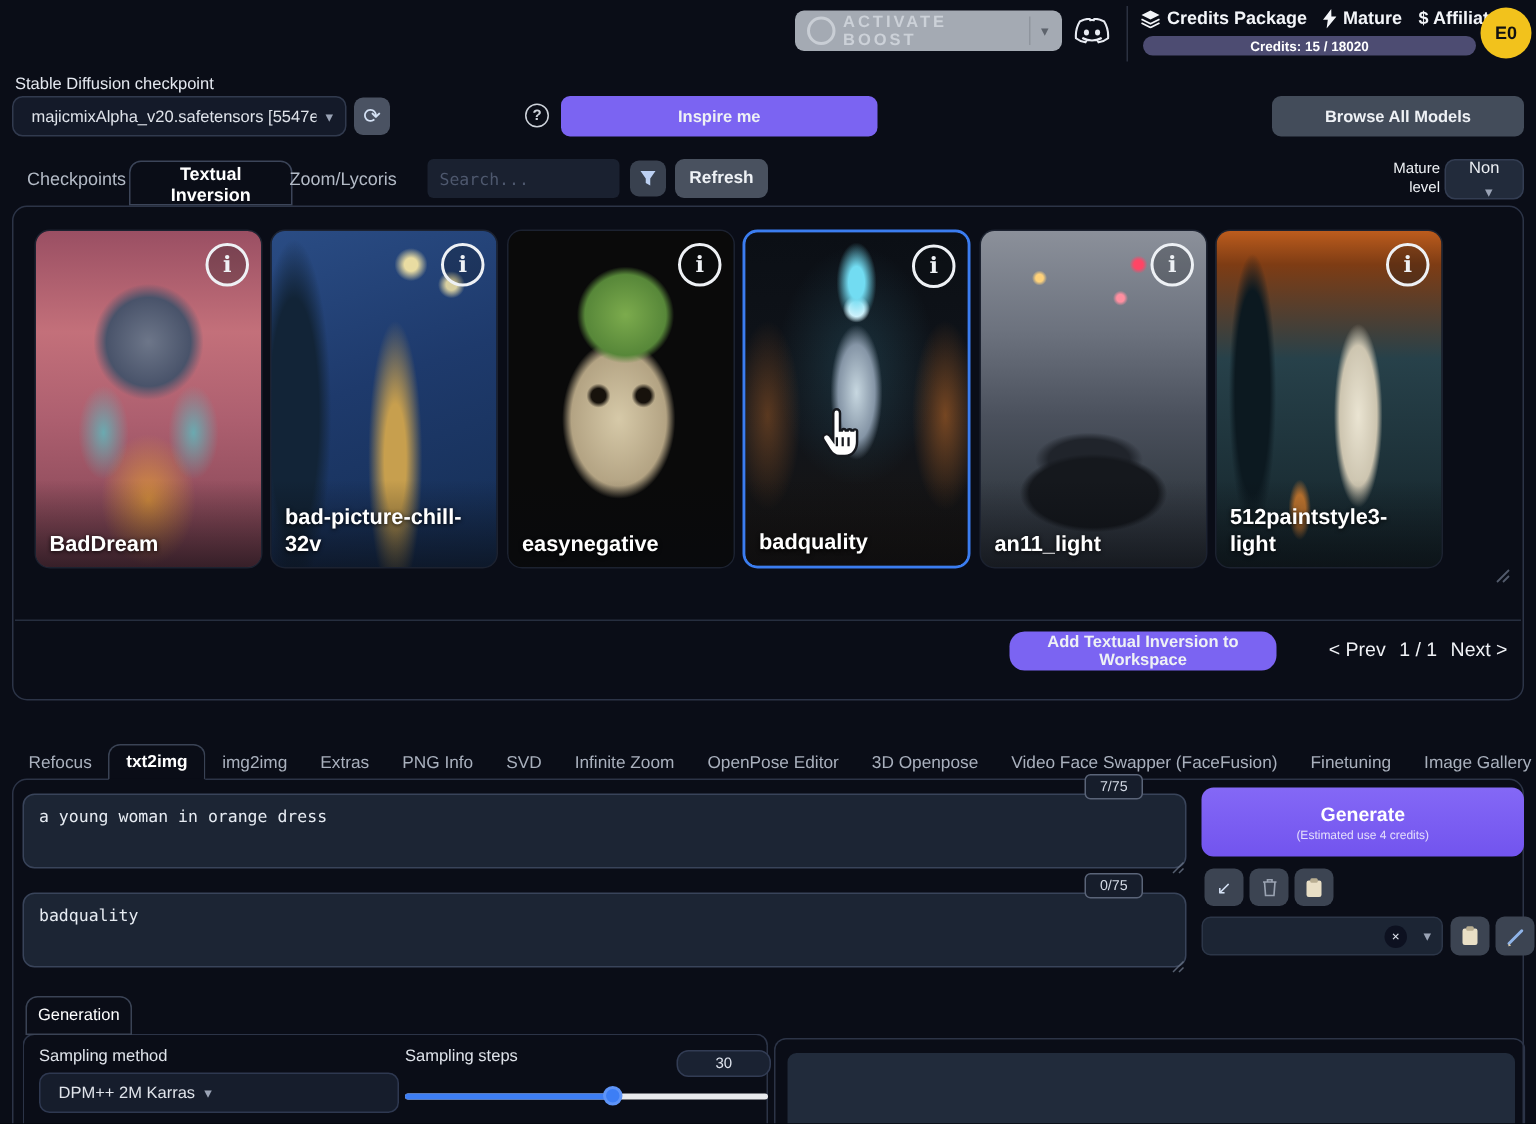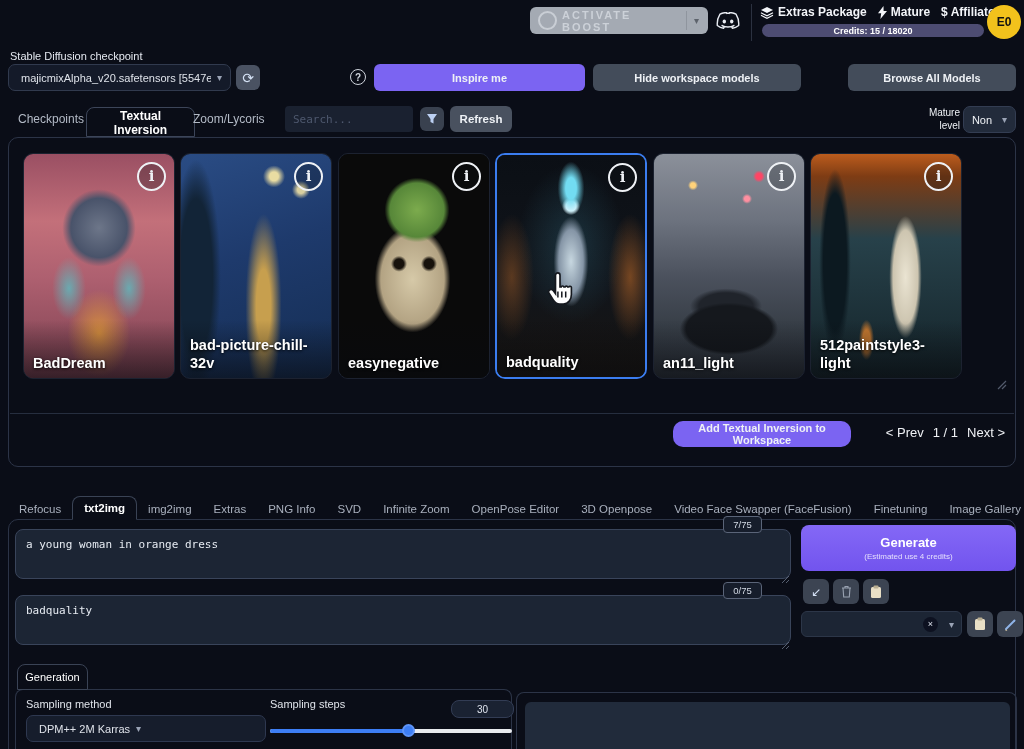--- a/index.html
+++ b/index.html
@@ -46,21 +46,21 @@
   .mb-tab{position:absolute;top:112px;font-size:12px;color:#b3bac6;background:none;border:none;padding:0;}
   .mb-tab-active{position:absolute;left:86px;top:107px;height:30px;width:109px;border:1px solid #3c4559;
     border-radius:8px 8px 0 0;background:#0a0d17;color:#fff;font-weight:700;font-size:12px;}
   .search{position:absolute;left:285px;top:106px;width:128px;height:26px;background:#1a2130;border:none;border-radius:4px;
     color:#dfe6f2;font-family:"DejaVu Sans Mono",monospace;font-size:11px;padding:0 8px;box-sizing:border-box;}
   .search::placeholder{color:#4e586e;}
   .filter-btn{position:absolute;left:420px;top:107px;width:24px;height:24px;background:#39414f;}
   .refresh2{position:absolute;left:450px;top:106px;width:62px;height:26px;background:#49515f;font-size:11.5px;}
   .mature-label{position:absolute;left:920px;top:107px;width:40px;font-size:10px;color:#eef1f5;text-align:right;line-height:1.25;}
   .mature-btn{position:absolute;left:963px;top:106px;width:53px;height:27px;background:#222b3b;border:1px solid #333d52;
-    border-radius:7px;color:#eef1f5;font-size:11px;display:flex;align-items:center;justify-content:center;gap:4px;}
+    border-radius:7px;color:#eef1f5;font-size:11px;display:flex;align-items:center;justify-content:center;gap:4px;flex-direction:column;}
 
   
   .panel{position:absolute;left:8px;top:137px;width:1008px;height:330px;border:1px solid #2c3447;border-radius:10px;box-sizing:border-box;}
   .card{position:absolute;top:15px;width:152px;height:226px;border-radius:10px;overflow:hidden;background:#10141e;
     box-sizing:border-box;border:1px solid #1c2230;}
   .c1{left:14px}.c2{left:171px}.c3{left:329px}.c4{left:486px}.c5{left:644px}.c6{left:801px}
   .card.sel{border:2px solid #3b7df0;}
   .art{position:absolute;inset:0;}
   .fade{position:absolute;left:0;right:0;bottom:0;height:58px;background:linear-gradient(rgba(8,10,14,0),rgba(8,10,14,.6));}
   .info{position:absolute;top:8px;right:8px;width:29px;height:29px;border-radius:50%;border:2.5px solid #eef1f5;
@@ -181,21 +181,21 @@
   </span>
 
   <div class="vdiv"></div>
 
   <div class="acct-links">
     <span class="acct-item">
       <svg width="14" height="13" viewBox="0 0 14 13">
         <path d="M1 4 7 1l6 3-6 3-6-3Z" fill="#f3f5f9"></path>
         <path d="M1 6.8 7 9.8l6-3M1 9.3 7 12.3l6-3" fill="none" stroke="#f3f5f9" stroke-width="1.2"></path>
       </svg>
-      <span>Extras Package</span>
+      <span>Credits Package</span>
     </span>
     <span class="acct-item">
       <svg width="9" height="13" viewBox="0 0 9 13">
         <path d="M5.5 0 0 7.2h3.2L2.4 13 9 5h-3.4L5.5 0Z" fill="#f3f5f9"></path>
       </svg>
       <span>Mature</span>
     </span>
     <span class="acct-item">
       <span>$ Affiliate</span>
     </span>
@@ -214,21 +214,20 @@
     <span class="val">majicmixAlpha_v20.safetensors [5547e5a653]</span>
     <span class="caret">▾</span>
   </div>
   <button class="sq-btn ckpt-refresh">
     <span style="font-family:'DejaVu Sans',sans-serif;">⟳</span>
   </button>
   <button class="help">
     <span>?</span>
   </button>
   <button class="pill-btn btn-purple inspire">Inspire me</button>
-  <button class="pill-btn btn-gray hidework">Hide workspace models</button>
   <button class="pill-btn btn-gray browseall">Browse All Models</button>
 
   <button class="mb-tab" style="left:18px;">Checkpoints</button>
   <button class="mb-tab-active">Textual Inversion</button>
   <button class="mb-tab" style="left:193px;">Zoom/Lycoris</button>
   <input class="search" placeholder="Search..." style="">
   <button class="sq-btn filter-btn">
     <svg width="12" height="12" viewBox="0 0 12 12">
       <path d="M1 1h10L7.5 6v4.6L4.5 9V6L1 1Z" fill="#bcd0f2"></path>
     </svg>

